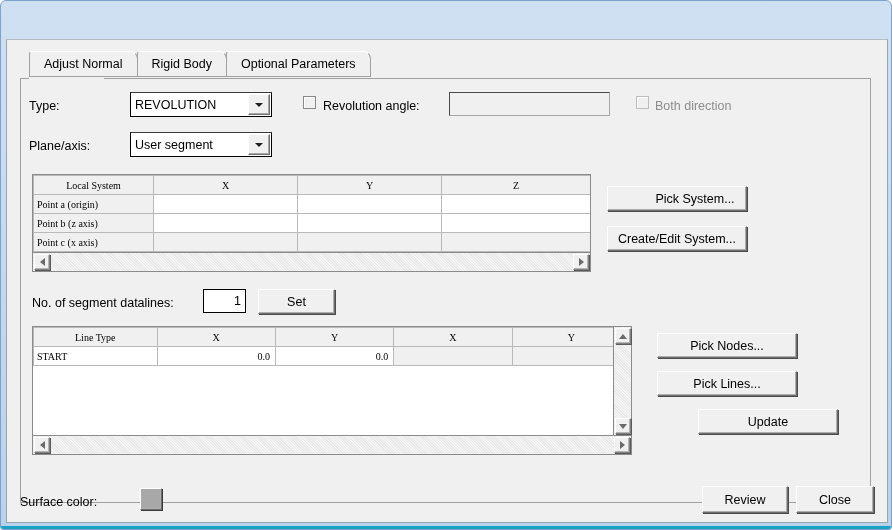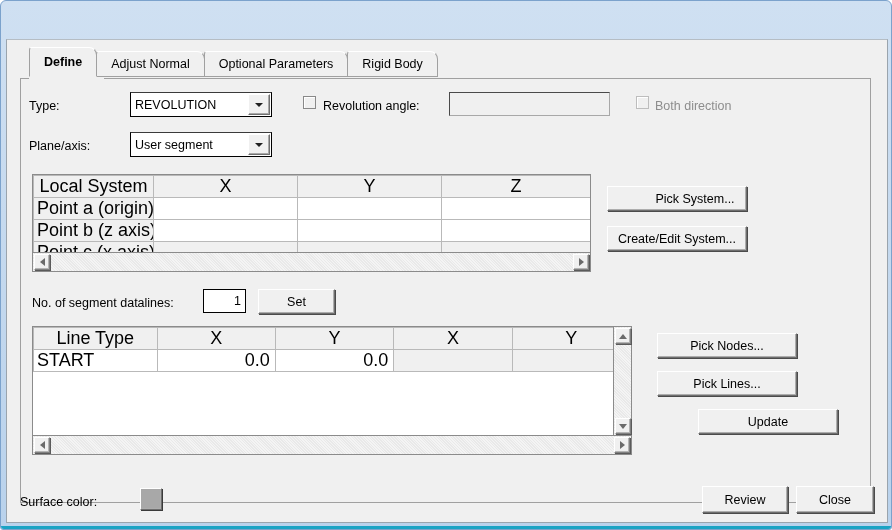--- a/index.html
+++ b/index.html
@@ -276,21 +276,22 @@
     position: absolute;
     box-sizing: border-box;
     background: #ffffff;
     border: 1px solid #8b8b8b;
     overflow: hidden;
   }
   .grid {
     border-collapse: collapse;
     table-layout: fixed;
     width: 100%;
-    font-size: 18px;
+    font-size: 10px;
+    font-family: Liberation Serif, serif;
   }
   .grid th, .grid td {
     border: 1px solid #b9b9b9;
     height: 19px;
     padding: 0 3px;
     font-weight: normal;
     box-sizing: border-box;
     overflow: hidden;
     white-space: nowrap;
   }
@@ -373,31 +374,28 @@
 </style>
 </head>
 <body>
 
 <div class="window">
 
 
   <div class="client">
 
     <div class="tabstrip">
-      <div class="tab active">
-        <span>Define</span>
-      </div>
       <div class="tab">
         <span>Adjust Normal</span>
       </div>
       <div class="tab">
-        <span>Optional Parameters</span>
+        <span>Rigid Body</span>
       </div>
       <div class="tab">
-        <span>Rigid Body</span>
+        <span>Optional Parameters</span>
       </div>
     </div>
     <div class="panel-border"></div>
     <div class="tabline"></div>
     <div class="panel-mask"></div>
 
     <div class="lbl" style="left:22px; top:59px;">Type:</div>
     <div class="combo" style="left:123px; top:52px; width:142px;">
       <div class="cval">REVOLUTION</div>
       <div class="cbtn">

